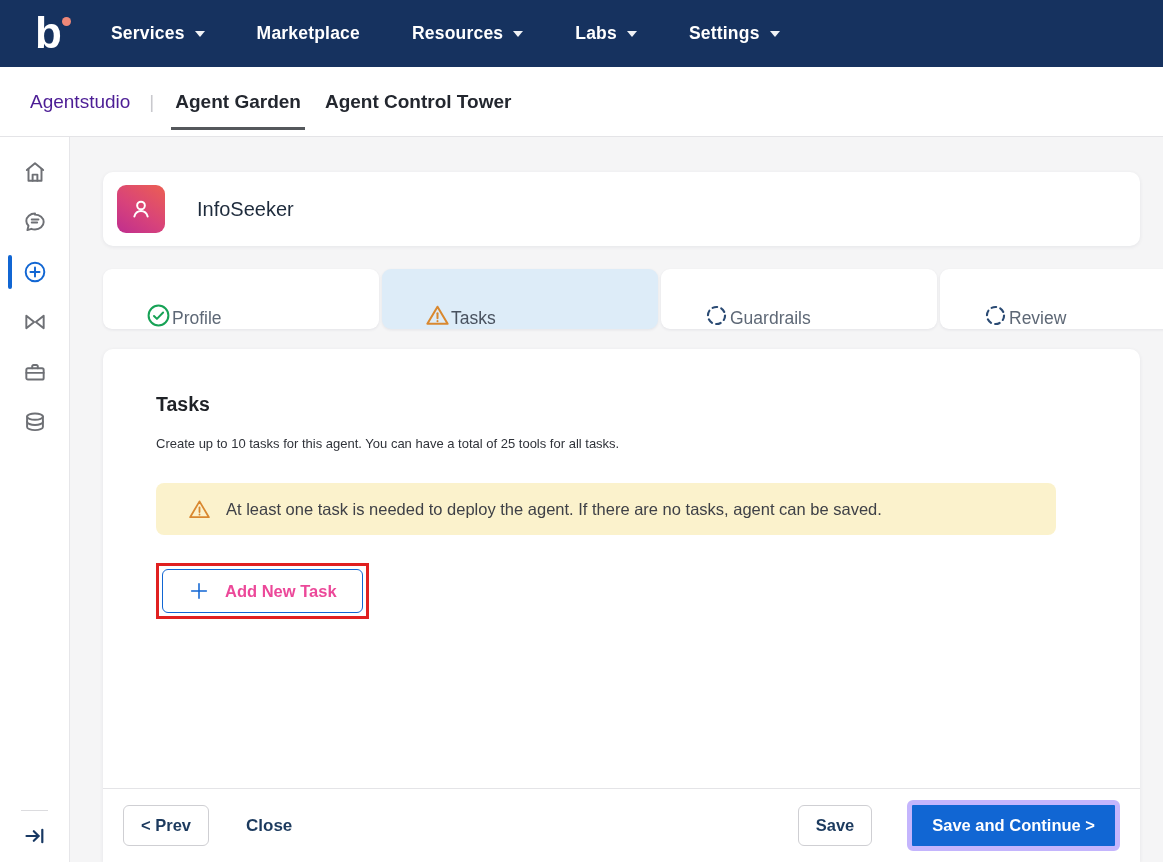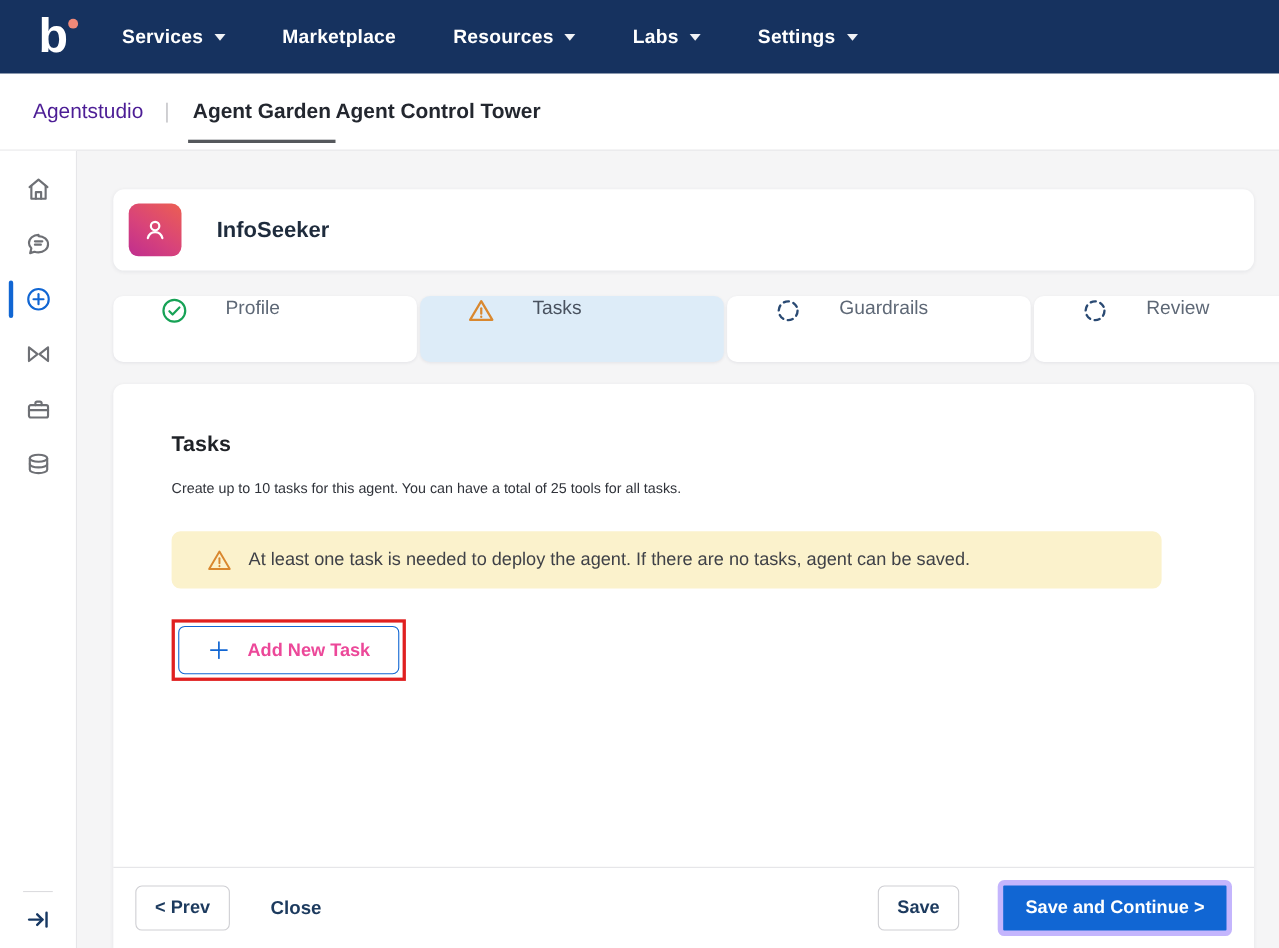--- a/index.html
+++ b/index.html
@@ -16,21 +16,21 @@
   .topnav-item { color:#fff; font-size:17.5px; font-weight:bold; display:flex; align-items:center;
     cursor:pointer; letter-spacing:.2px; }
   .caret { display:inline-block; width:0; height:0; border-left:5px solid transparent;
     border-right:5px solid transparent; border-top:6px solid #f0f2f6; margin-left:10px; }
 
   
   .subnav { height:70px; background:#fff; border-bottom:1px solid #e4e4e7; display:flex;
     align-items:center; padding-left:30px; }
   .app-name { color:#4c1d95; font-size:19px; }
   .subnav-sep { color:#c9c9cd; font-size:19px; margin:0 19px; }
-  .subnav-tabs { display:flex; align-items:center; }
+  .subnav-tabs { display:flex; align-items:center; gap:20px; }
   .subnav-tab { position:relative; font-size:19px; font-weight:bold; color:#23272f; cursor:pointer;
     padding:0 2px; }
   .subnav-tab.active::after { content:""; position:absolute; left:-2px; right:-2px; bottom:-17px;
     height:3px; background:#55585c; }
 
   
   .workspace { display:flex; height:725px; }
   .sidebar { width:70px; background:#fff; border-right:1px solid #e6e6e9; display:flex;
     flex-direction:column; align-items:center; padding:22px 0 14px; gap:24px; flex:none; }
   .side-item { position:relative; width:26px; height:26px; color:#6e7075; cursor:pointer; }
@@ -45,27 +45,27 @@
 
   .main { flex:1; padding:35px 0 0 33px; }
 
   
   .agent-card { width:1037px; height:74px; background:#fff; border-radius:10px;
     box-shadow:0 1px 4px rgba(20,30,60,.07); display:flex; align-items:center; padding-left:14px; }
   .avatar { width:48px; height:48px; border-radius:9px;
     background:linear-gradient(215deg,#ec5f52 0%,#d8437a 55%,#bf2e8f 100%);
     display:flex; align-items:center; justify-content:center; color:#fff; }
   .avatar svg { width:28px; height:28px; }
-  .agent-name { margin-left:32px; font-size:20px; font-weight:bold; color:#1e2b3c; }
+  .agent-name { margin-left:32px; font-size:20px; font-weight:normal; color:#1e2b3c; }
 
   
   .steps { margin-top:23px; display:flex; gap:3px; width:1115px; }
   .step { width:276px; height:60px; flex:none; background:#fff; border-radius:9px;
-    box-shadow:0 1px 3px rgba(20,30,60,.08); display:flex; align-items:flex-start; padding-left:42px;
-    gap:33px; cursor:pointer; }
+    box-shadow:0 1px 3px rgba(20,30,60,.08); display:flex; align-items:flex-end; padding-left:42px;
+    cursor:pointer; }
   .step.active { background:#ddecf8; }
   .step svg { width:27px; height:27px; flex:none; }
   .step-label { font-size:17.5px; color:#5e6876; }
   .step.active .step-label { color:#49525f; }
 
   
   .panel { margin-top:20px; width:1037px; height:513px; background:#fff;
     border-radius:10px 10px 0 0; box-shadow:0 1px 4px rgba(20,30,60,.07); display:flex;
     flex-direction:column; }
   .panel-body { padding:42px 53px 0; }

